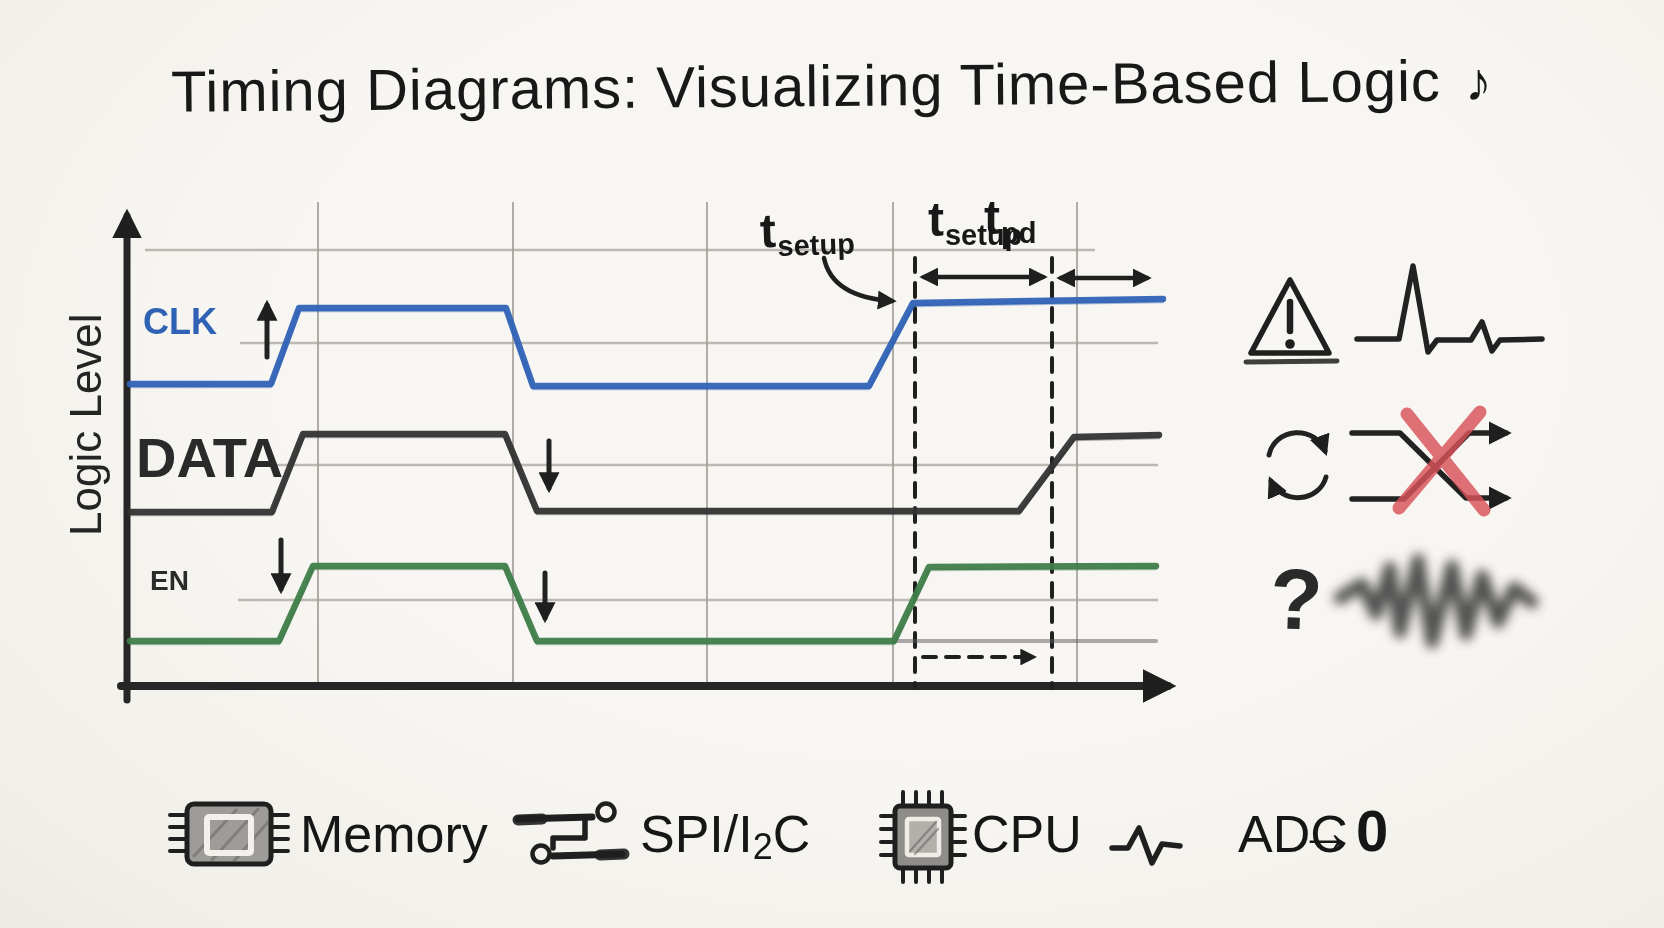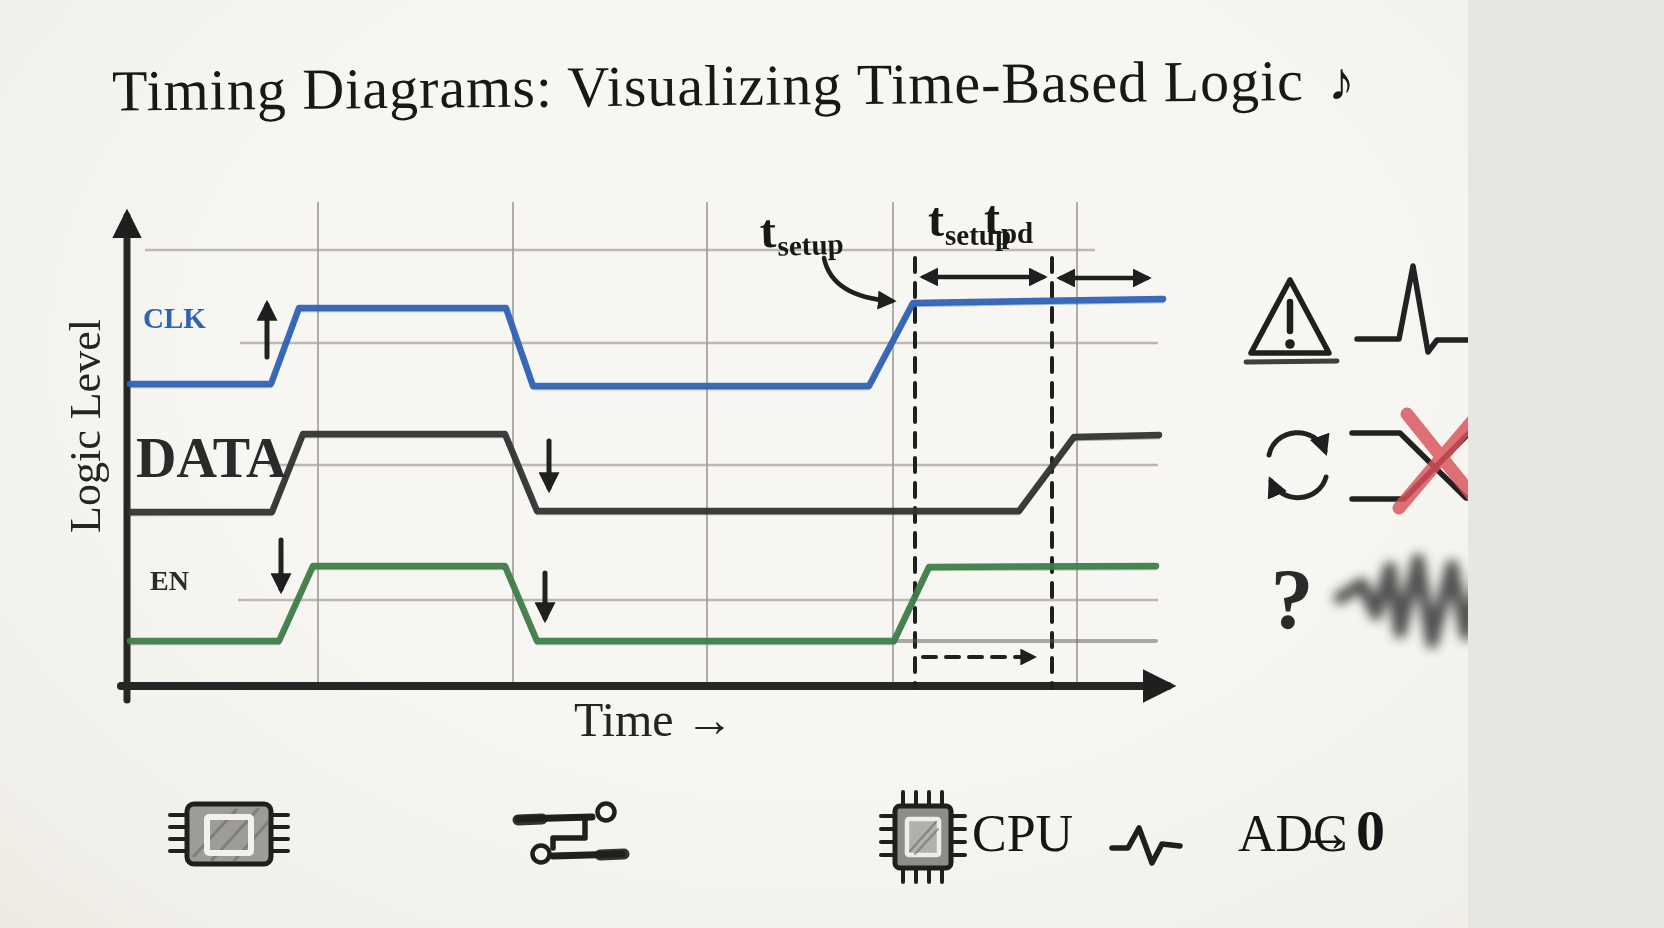--- a/index.html
+++ b/index.html
@@ -1,34 +1,34 @@
 <!DOCTYPE html>
 <html><head>
 <meta charset="utf-8">
 <style>
   html,body{margin:0;padding:0;background:#e8e6e1;}
   .page{
-    position:relative;width:1468px;height:928px;overflow:hidden;
+    position:relative;width:1664px;height:928px;overflow:hidden;
     background:radial-gradient(ellipse at 55% 38%, #f8f6f2 50%, #f1efe9 88%, #eceae3 100%);
-    font-family:Liberation Serif, serif;color:#1f1f1f;
+    font-family:Liberation Sans, sans-serif;color:#1f1f1f;
   }
   .sketch{position:absolute;left:0;top:0;width:1664px;height:928px;}
   .lbl{position:absolute;white-space:nowrap;line-height:1;}
   .title-row{
     position:absolute;top:52px;left:0;width:100%;text-align:center;
     font-size:58px;letter-spacing:1px;transform:rotate(-0.5deg);color:#181818;
   }
   .title-note{font-size:54px;margin-left:24px;font-weight:bold;}
   .ylabel{
     left:-24px;top:404px;width:220px;text-align:center;font-size:44px;
     transform:rotate(-90deg);transform-origin:50% 50%;color:#242424;
   }
   .xlabel{left:574px;top:696px;font-size:48px;color:#242424;}
   .sig{font-weight:bold;}
-  .sig-clk{left:143px;top:304px;font-size:29px;color:#2f62b5;}
+  .sig-clk{left:143px;top:304px;font-size:36px;color:#2f62b5;}
   .sig-data{left:136px;top:430px;font-size:56px;color:#2a2a2a;}
   .sig-en{left:150px;top:567px;font-size:28px;color:#2a2a2a;}
   .tlab{font-size:48px;font-weight:bold;color:#181818;}
   .tlab .sub{font-size:29px;position:relative;top:9px;left:1px;font-weight:bold;}
   .t-setup{left:760px;top:206px;transform:rotate(-2deg);}
   .t-hold{left:928px;top:196px;}
   .t-pd{left:984px;top:194px;}
   .qmark{left:1270px;top:556px;font-size:86px;font-weight:bold;color:#2a2a2a;transform:rotate(2deg);}
   .brow{font-size:52px;color:#161616;top:808px;}
   .brow .sub2{font-size:36px;position:relative;top:7px;}
@@ -191,36 +191,39 @@
     <g>
       <polyline points="1112,848 1128,848 1139,828 1152,863 1162,844 1180,846" fill="none" stroke="#1f1f1f" stroke-width="5.5" stroke-linecap="round" stroke-linejoin="round"></polyline>
     </g>
   </svg>
 
   <div class="title-row">
     <span>Timing Diagrams: Visualizing Time-Based Logic</span><span class="title-note">♪</span>
   </div>
 
   <div class="lbl ylabel">Logic Level</div>
-  <div class="lbl xlabel">Time →</div>
 
   <div class="lbl sig sig-clk">CLK</div>
   <div class="lbl sig sig-data">DATA</div>
   <div class="lbl sig sig-en">EN</div>
 
   <div class="lbl tlab t-setup">
     <span>t</span><span class="sub">setup</span>
   </div>
   <div class="lbl tlab t-hold">
     <span>t</span><span class="sub">setup</span>
   </div>
   <div class="lbl tlab t-pd">
     <span>t</span><span class="sub">pd</span>
   </div>
 
   <div class="lbl qmark">?</div>
 
+  <div class="lbl brow b-memory">Memory</div>
+  <div class="lbl brow b-spi">
+    <span>SPI/I</span><span class="sub2">2</span><span>C</span>
+  </div>
   <div class="lbl brow b-cpu">CPU</div>
   <div class="lbl brow b-adc">ADC</div>
   <div class="lbl brow b-arrow">→</div>
   <div class="lbl brow b-zero">0</div>
 
 </div>
 
 </body></html>

